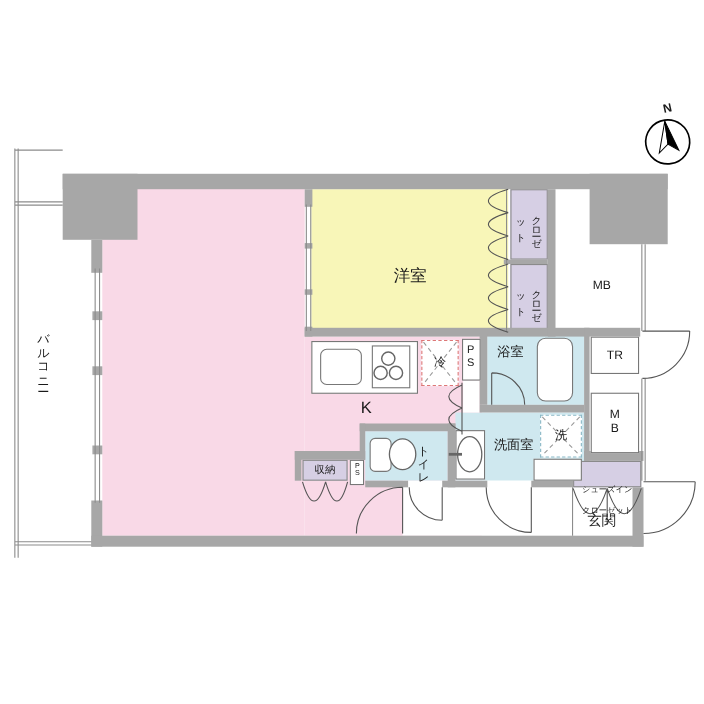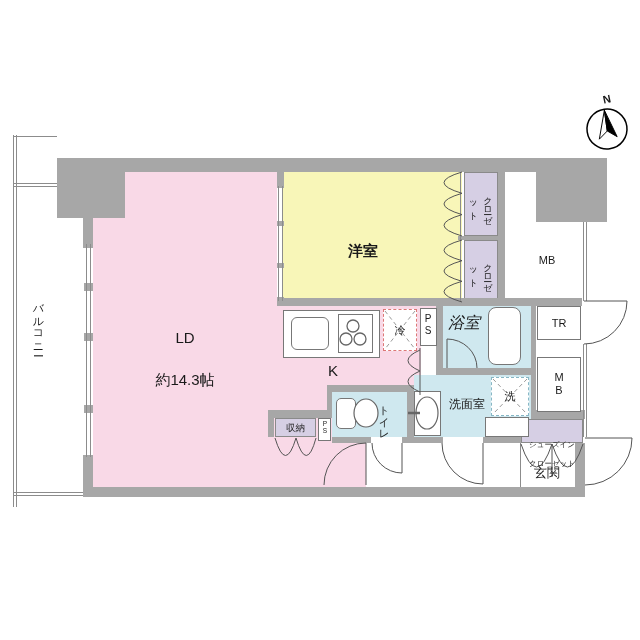--- a/index.html
+++ b/index.html
@@ -143,43 +143,39 @@
       <circle cx="353" cy="326" r="6"></circle>
       <circle cx="346" cy="339" r="6"></circle>
       <circle cx="360" cy="339" r="6"></circle>
     </g>
   </svg>
 
   <div class="lbl" style="left:596px;top:92px;width:22px;font-size:11px;font-weight:600;transform:rotate(-12deg);">N</div>
 
   <div class="lbl vert" style="left:30px;top:296px;font-size:11px;letter-spacing:1px;">バルコニー</div>
 
-  <div class="lbl" style="left:115px;top:306px;width:140px;font-size:15px;">
-    <div>LD</div>
-    <div>約14.3帖</div>
-  </div>
 
-  <div class="lbl" style="left:293px;top:219px;width:140px;font-size:15px;font-weight:bold;">
+  <div class="lbl" style="left:303px;top:219px;width:140px;font-size:15px;">
     <div>洋室</div>
   </div>
 
   <div class="lbl" style="left:263px;top:341px;width:140px;font-size:15px;line-height:1.3;">
     <div>K</div>
   </div>
 
   <div class="lbl vert" style="left:466px;top:186px;height:38px;font-size:9px;line-height:1.6;">クローゼット</div>
   <div class="lbl vert" style="left:466px;top:253px;height:38px;font-size:9px;line-height:1.6;">クローゼット</div>
 
   <div class="lbl" style="left:527px;top:253px;width:40px;font-size:11px;">MB</div>
 
   <div class="lbl" style="left:537px;top:316px;width:44px;font-size:11px;">TR</div>
 
   <div class="lbl stack" style="left:553px;top:371px;width:12px;font-size:11px;">MB</div>
 
-  <div class="lbl" style="left:433px;top:312px;width:62px;font-size:16px;font-style:italic;">浴室</div>
+  <div class="lbl" style="left:433px;top:312px;width:62px;font-size:12px;">浴室</div>
 
   <div class="lbl" style="left:427px;top:396px;width:80px;font-size:12px;">洗面室</div>
 
   <div class="lbl" style="left:498px;top:389px;width:24px;font-size:11px;">洗</div>
 
   <div class="lbl" style="left:388px;top:323px;width:24px;font-size:11px;">冷</div>
 
   <div class="lbl stack" style="left:422px;top:313px;width:12px;font-size:10px;">PS</div>
 
   <div class="lbl vert" style="left:378px;top:395px;height:42px;font-size:10.5px;line-height:1.1;">トイレ</div>

